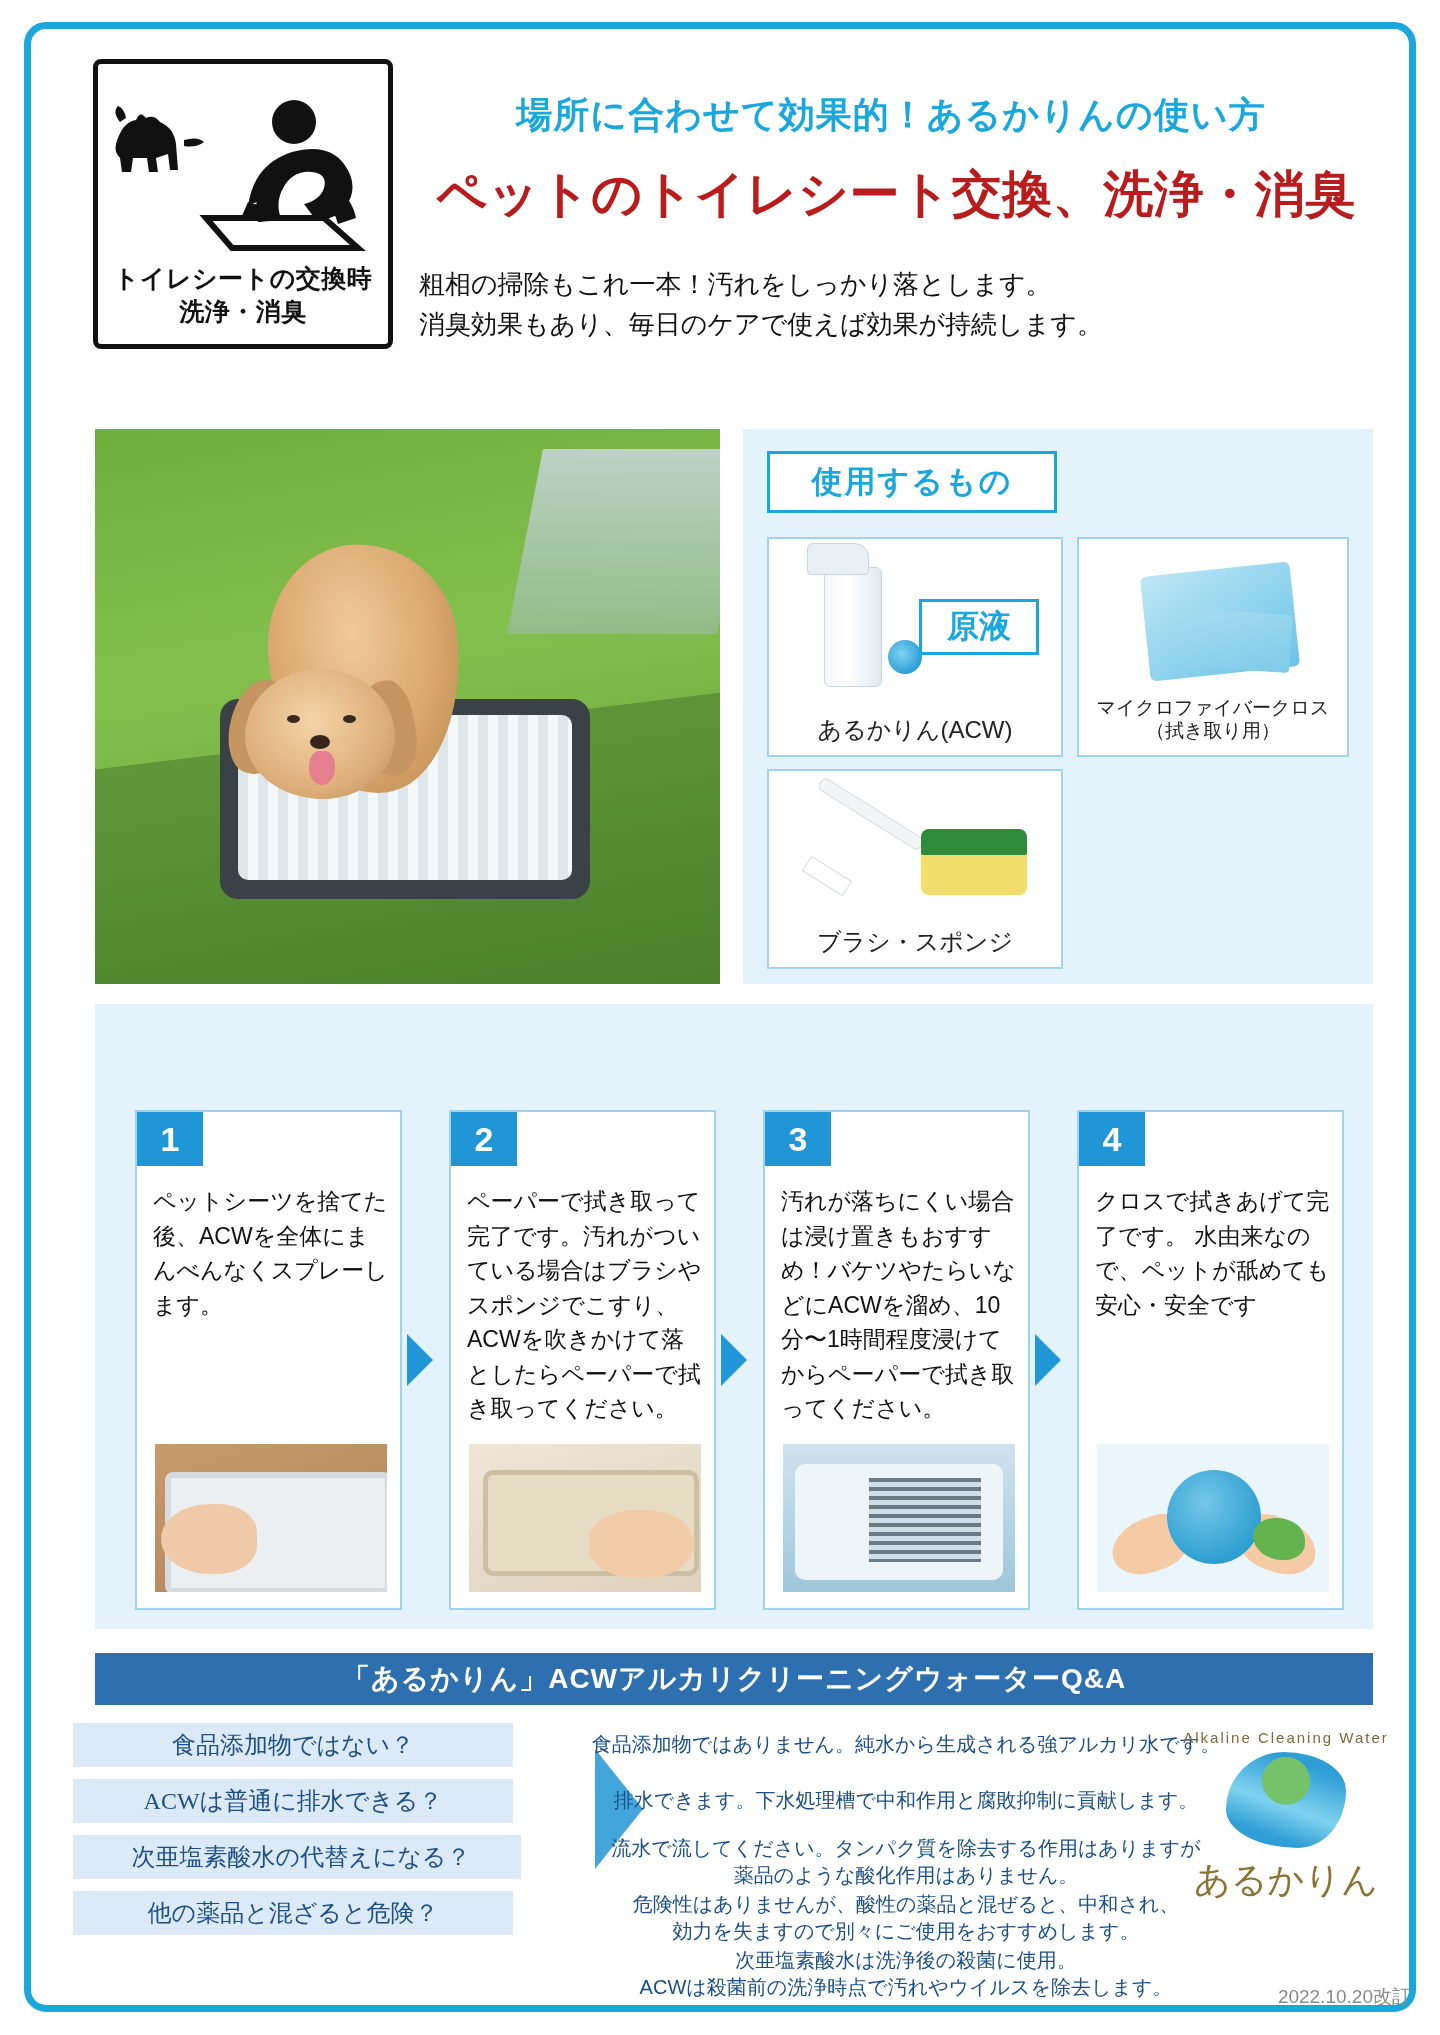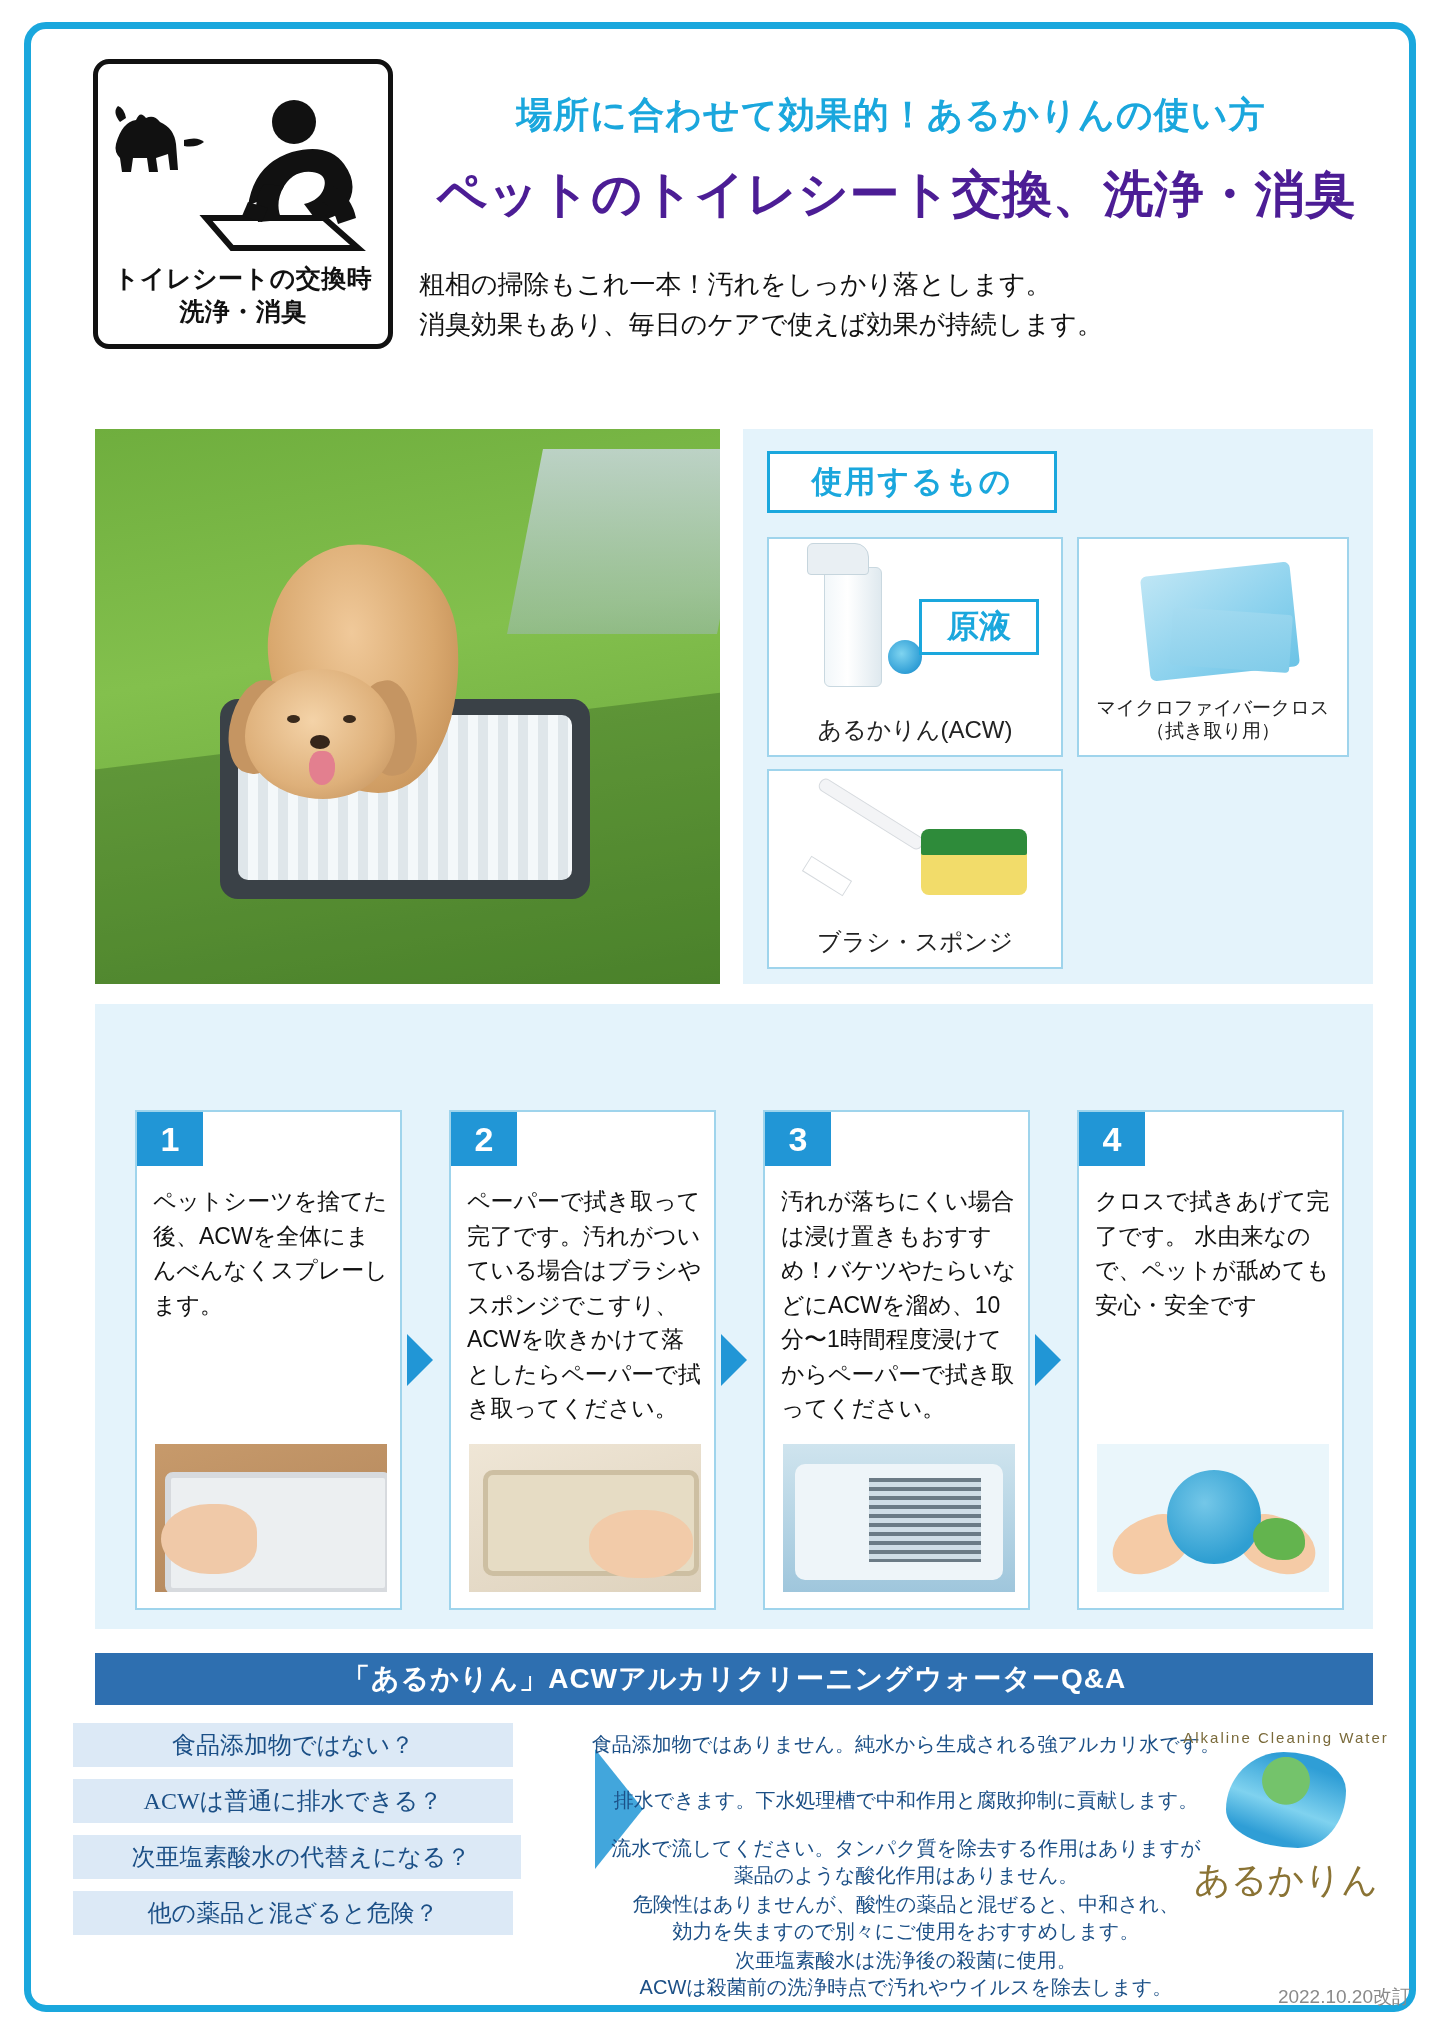--- a/index.html
+++ b/index.html
@@ -15,39 +15,39 @@
     position:absolute;left:24px;top:22px;width:1392px;height:1990px;
     border:7px solid #1aa7dd;border-radius:22px;box-sizing:border-box;
     background:#ffffff;
   }
   
   .header{
     position:absolute;left:40px;top:20px;width:1300px;height:280px;
   }
   .badge{
     position:absolute;left:22px;top:10px;width:300px;height:290px;
-    border:5px solid #111;border-radius:16px;box-sizing:border-box;
+    border:5px solid #111;border-radius:8px;box-sizing:border-box;
     background:#fff;
   }
   .badge-art{
     position:absolute;left:0;top:14px;width:290px;height:180px;
   }
   .badge-label{
     position:absolute;left:0;top:198px;width:290px;
     text-align:center;font-size:25px;line-height:1.3;font-weight:bold;color:#111;
     letter-spacing:0.5px;
   }
   .head-eyebrow{
     position:absolute;left:350px;top:42px;width:940px;
     font-size:36px;font-weight:bold;color:#1aa7dd;letter-spacing:1px;
     text-align:center;
   }
   .head-title{
     position:absolute;left:330px;top:112px;width:990px;
-    font-size:50px;font-weight:bold;color:#4c1d95;letter-spacing:0.5px;
+    font-size:50px;font-weight:bold;color:#b91c1c;letter-spacing:0.5px;
     text-align:center;
   }
   .head-lead{
     position:absolute;left:348px;top:215px;width:960px;
     font-size:26px;line-height:1.55;color:#111;
   }
   
   .hero-photo{
     position:absolute;left:64px;top:400px;width:625px;height:555px;
     background:linear-gradient(170deg,#6fae3e 0%,#83c04d 40%,#5f9c36 100%);

